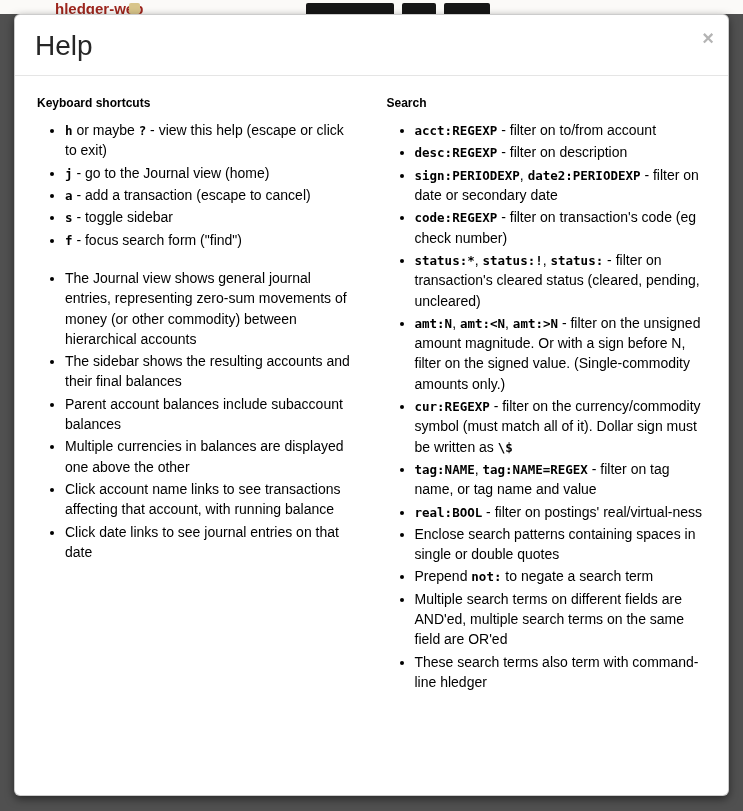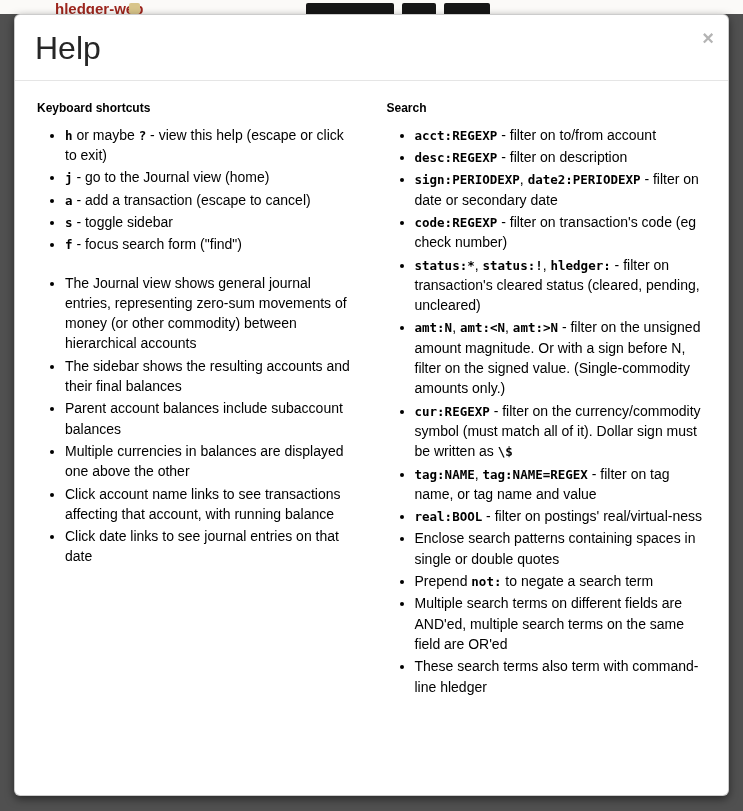--- a/index.html
+++ b/index.html
@@ -43,21 +43,21 @@
     border-radius: 6px;
     box-shadow: 0 3px 9px rgba(0,0,0,0.5);
     overflow: hidden;
   }
   .modal-header {
     position: relative;
     padding: 15px 20px 13px 20px;
     border-bottom: 1px solid #e5e5e5;
   }
   .modal-title {
-    margin: 0; font-size: 32px; font-weight: 500;
+    margin: 0; font-size: 28px; font-weight: 500;
     color: #262626; line-height: 1.15;
   }
   .close-btn {
     position: absolute; top: 13px; right: 14px;
     background: none; border: none; padding: 0;
     font-size: 20px; font-weight: bold; color: #b4b4b4;
     line-height: 1; cursor: pointer;
     font-family: "Liberation Sans", sans-serif;
   }
   .modal-body {
@@ -126,21 +126,21 @@
             <li>Click date links to see journal entries on that date</li>
           </ul>
       </div>
       <div class="col">
         <h4 class="section-heading">Search</h4>
         <ul class="help-list">
             <li><code>acct:REGEXP</code> - filter on to/from account</li>
             <li><code>desc:REGEXP</code> - filter on description</li>
             <li><code>sign:PERIODEXP</code>, <code>date2:PERIODEXP</code> - filter on date or secondary date</li>
             <li><code>code:REGEXP</code> - filter on transaction's code (eg check number)</li>
-            <li><code>status:*</code>, <code>status:!</code>, <code>hledger:</code> - filter on transaction's cleared status (cleared, pending, uncleared)</li>
+            <li><code>status:*</code>, <code>status:!</code>, <code>status:</code> - filter on transaction's cleared status (cleared, pending, uncleared)</li>
             <li><code>amt:N</code>, <code>amt:&lt;N</code>, <code>amt:&gt;N</code> - filter on the unsigned amount magnitude. Or with a sign before N, filter on the signed value. (Single-commodity amounts only.)</li>
             <li><code>cur:REGEXP</code> - filter on the currency/commodity symbol (must match all of it). Dollar sign must be written as <code>\$</code></li>
             <li><code>tag:NAME</code>, <code>tag:NAME=REGEX</code> - filter on tag name, or tag name and value</li>
             <li><code>real:BOOL</code> - filter on postings' real/virtual-ness</li>
             <li>Enclose search patterns containing spaces in single or double quotes</li>
             <li>Prepend <code>not:</code> to negate a search term</li>
             <li>Multiple search terms on different fields are AND'ed, multiple search terms on the same field are OR'ed</li>
             <li>These search terms also term with command-line hledger</li>
           </ul>
       </div>

